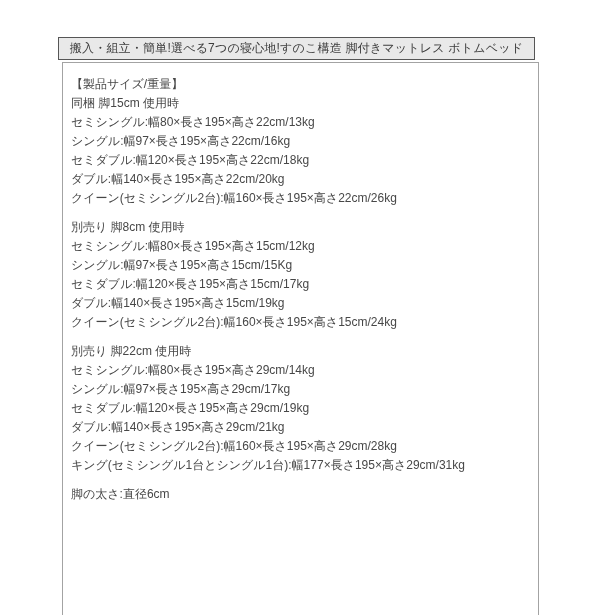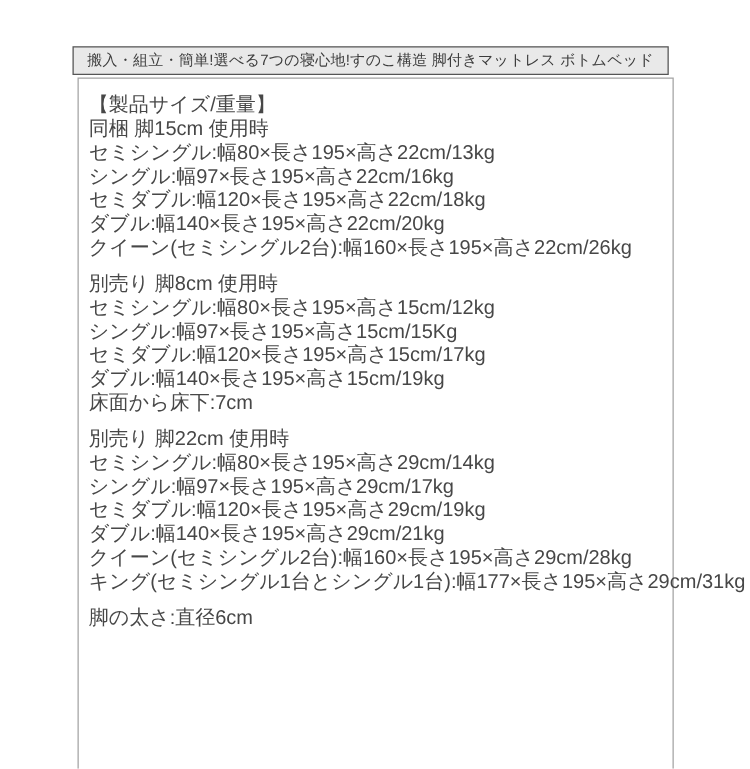--- a/index.html
+++ b/index.html
@@ -38,21 +38,21 @@
     left: 62px;
     top: 62px;
     width: 477px;
     height: 570px; 
     box-sizing: border-box;
     background: #ffffff;
     border: 1px solid #a3a3a3;
     padding: 12px 8px 0 8px;
   }
   .line {
-    font-size: 16px;
+    font-size: 12px;
     line-height: 19px;
     color: #474747;
     white-space: nowrap;
   }
   .group.gap, .line.gap {
     margin-top: 10px;
   }
 </style>
 </head>
 <body>
@@ -75,21 +75,21 @@
       <div class="line">ダブル:幅140×長さ195×高さ22cm/20kg</div>
       <div class="line">クイーン(セミシングル2台):幅160×長さ195×高さ22cm/26kg</div>
     </div>
 
     <div class="group gap">
       <div class="line">別売り 脚8cm 使用時</div>
       <div class="line">セミシングル:幅80×長さ195×高さ15cm/12kg</div>
       <div class="line">シングル:幅97×長さ195×高さ15cm/15Kg</div>
       <div class="line">セミダブル:幅120×長さ195×高さ15cm/17kg</div>
       <div class="line">ダブル:幅140×長さ195×高さ15cm/19kg</div>
-      <div class="line">床面から床下:7cm</div>
+      <div class="line">クイーン(セミシングル2台):幅160×長さ195×高さ15cm/24kg</div>
     </div>
 
     <div class="group gap">
       <div class="line">別売り 脚22cm 使用時</div>
       <div class="line">セミシングル:幅80×長さ195×高さ29cm/14kg</div>
       <div class="line">シングル:幅97×長さ195×高さ29cm/17kg</div>
       <div class="line">セミダブル:幅120×長さ195×高さ29cm/19kg</div>
       <div class="line">ダブル:幅140×長さ195×高さ29cm/21kg</div>
       <div class="line">クイーン(セミシングル2台):幅160×長さ195×高さ29cm/28kg</div>
       <div class="line">キング(セミシングル1台とシングル1台):幅177×長さ195×高さ29cm/31kg</div>

